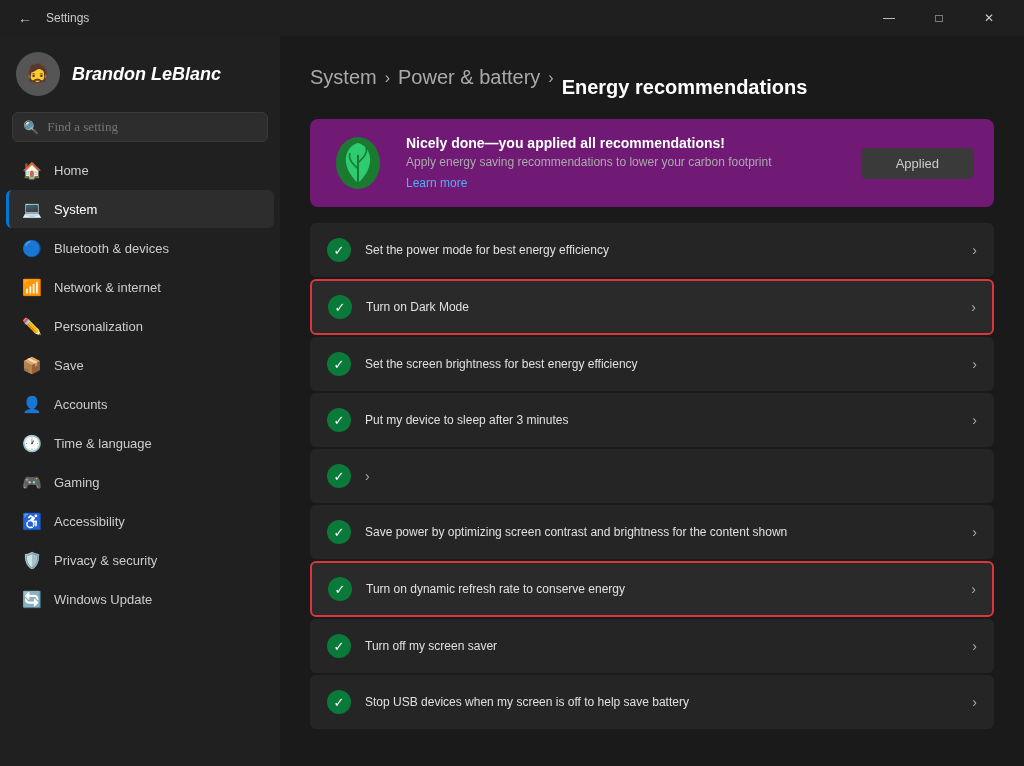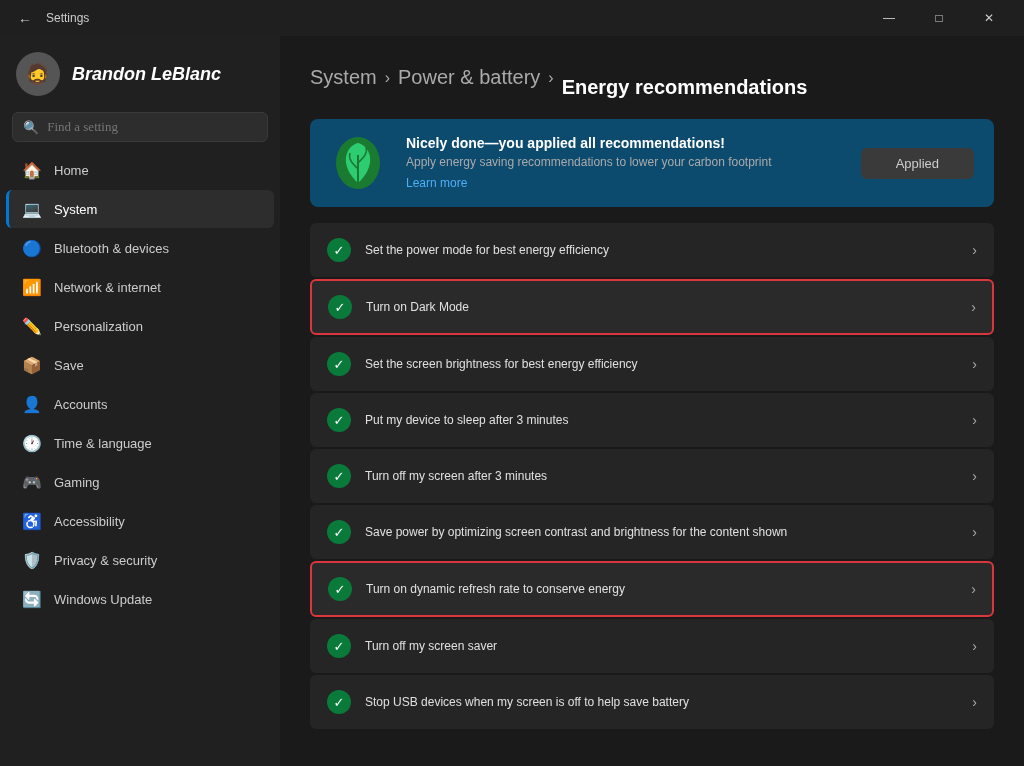--- a/index.html
+++ b/index.html
@@ -163,21 +163,21 @@
       font-weight: 700;
       margin-top: 20px;
     }
     .breadcrumb-sep {
       color: #aaaaaa;
       font-size: 16px;
     }
 
     
     .energy-banner {
-      background: #0c4a6e;
+      background: #701a75;
       border-radius: 8px;
       padding: 16px 20px;
       display: flex;
       align-items: center;
       gap: 20px;
       margin-bottom: 16px;
     }
     .leaf-icon {
       width: 56px;
       height: 56px;
@@ -390,21 +390,20 @@
       </div>
 
       <div class="setting-row">
         <div class="check-icon">✓</div>
         <span class="setting-label">Put my device to sleep after 3 minutes</span>
         <span class="chevron-icon">›</span>
       </div>
 
       <div class="setting-row">
         <div class="check-icon">✓</div>
-        <span class="setting-label">Turn off my screen after 3 minutes</span>
         <span class="chevron-icon">›</span>
       </div>
 
       <div class="setting-row">
         <div class="check-icon">✓</div>
         <span class="setting-label">Save power by optimizing screen contrast and brightness for the content shown</span>
         <span class="chevron-icon">›</span>
       </div>
 
       <div class="setting-row highlighted">

